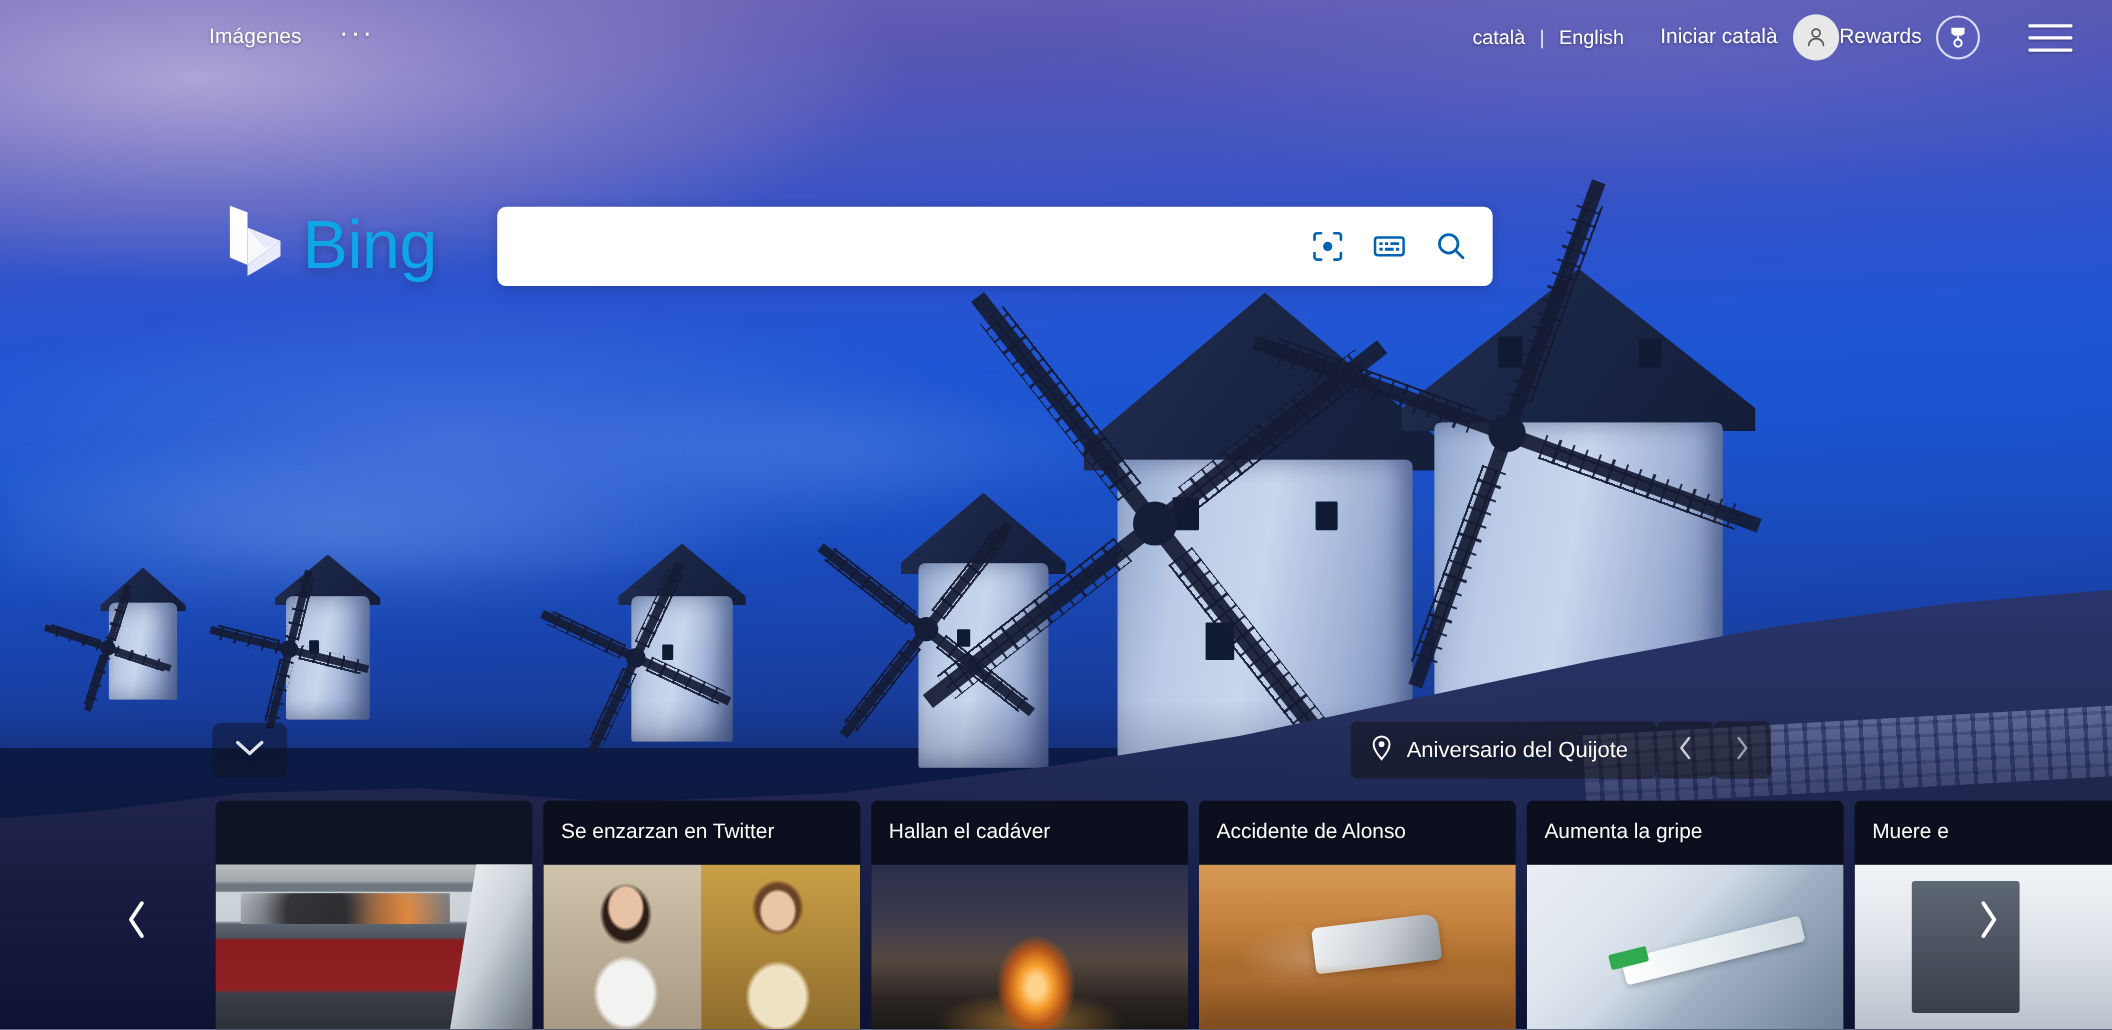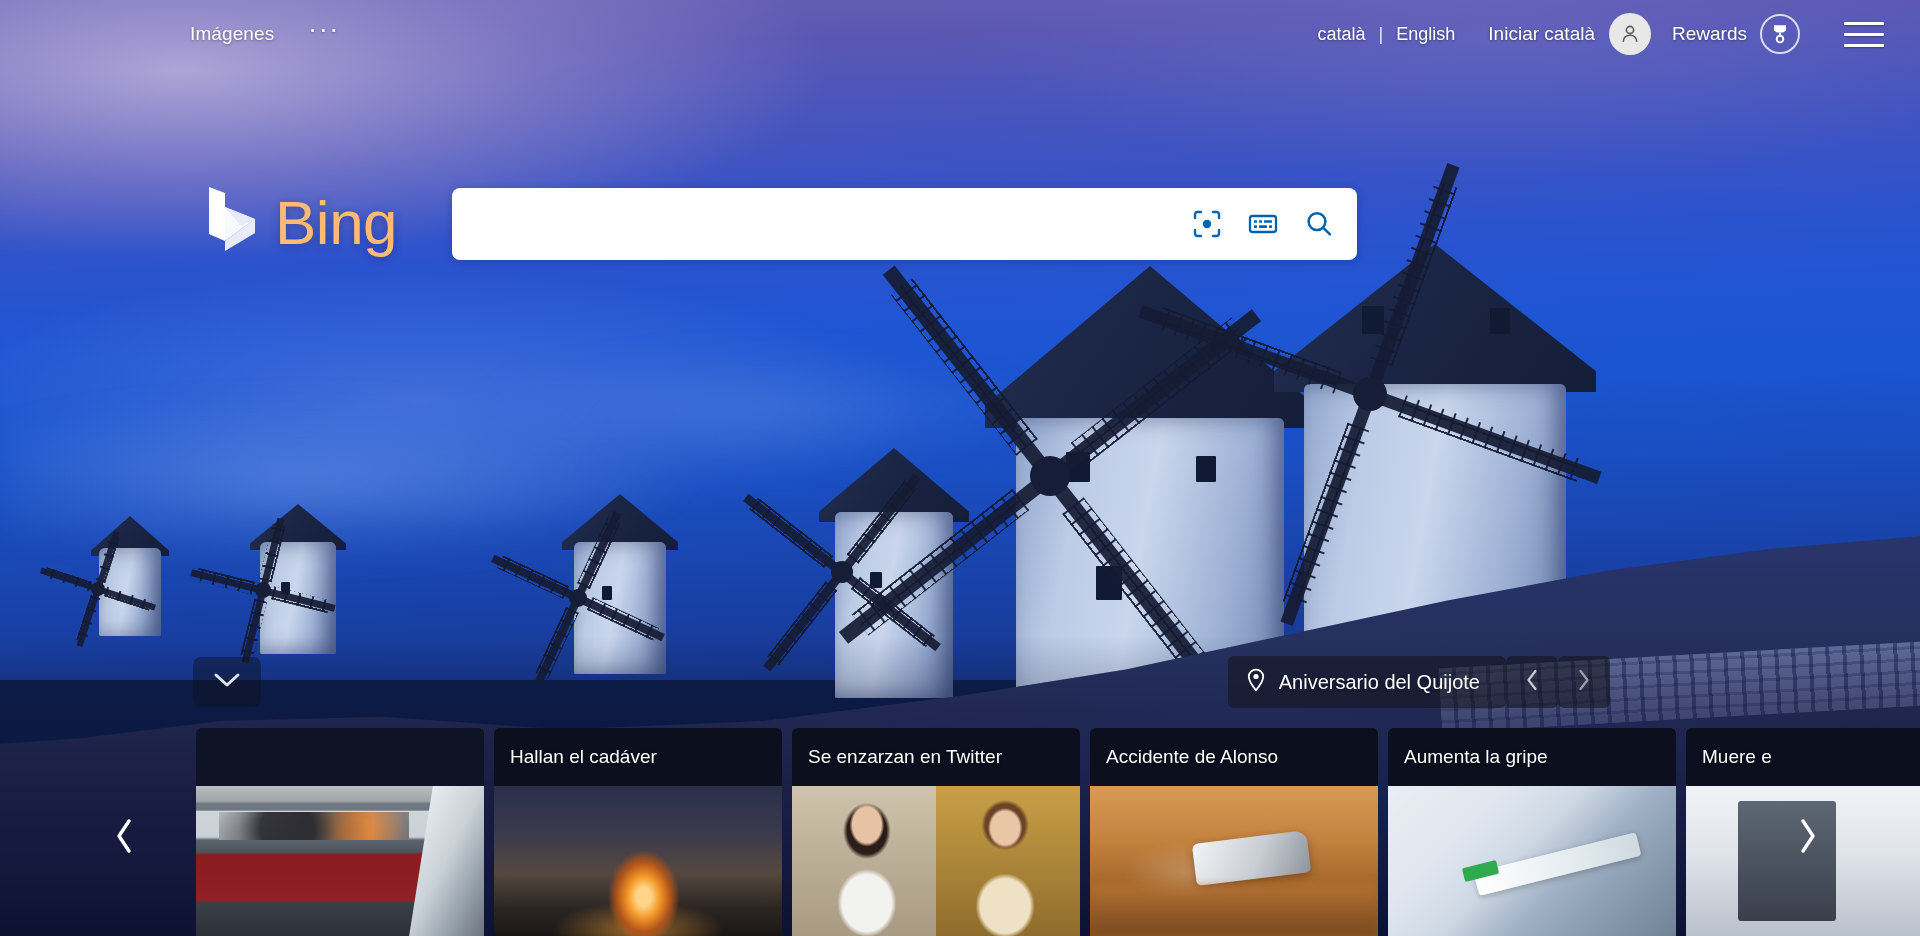--- a/index.html
+++ b/index.html
@@ -178,21 +178,21 @@
     text-shadow:0 1px 3px rgba(0,0,0,0.4); white-space:nowrap;
   }
   .avatar {
     width:42px; height:42px; border-radius:50%;
     background:#e8e8e8;
     margin-left:14px;
     display:flex; align-items:center; justify-content:center;
     cursor:pointer; flex:none;
   }
   .rewards-label {
-    color:#fff; font-size:19px; margin-left:21px; cursor:pointer;
+    color:#fff; font-size:19px; cursor:pointer;
     text-shadow:0 1px 3px rgba(0,0,0,0.4); white-space:nowrap;
   }
   .rewards-badge {
     width:40px; height:40px; border-radius:50%;
     border:2px solid rgba(255,255,255,0.78);
     margin-left:13px;
     display:flex; align-items:center; justify-content:center;
     cursor:pointer; flex:none;
   }
   .hamburger {
@@ -209,21 +209,21 @@
   
   .center-row {
     position: absolute;
     left: 205px; top: 185px;
     display: flex;
     align-items: center;
     z-index: 25;
   }
   .bing-logo { display:flex; align-items:center; gap:14px; cursor:pointer; }
   .bing-word {
-    color:#fdba74;
+    color:#0ea5e9;
     font-size:62px;
     font-weight:300;
     letter-spacing:-0.5px;
     line-height:62px;
     text-shadow:0 2px 8px rgba(20,30,80,0.35);
   }
 
   .searchbox {
     position: absolute;
     left: 452px; top: 188px;
@@ -671,37 +671,37 @@
 
   <div class="carousel">
     <div class="cards">
 
       <div class="card">
         <div class="t-airport"></div>
       </div>
 
       <div class="card">
         <div class="card-head">
-          <span class="card-title">Hallan el cadáver</span>
-        </div>
-        <div class="t-fire"></div>
-      </div>
-
-      <div class="card">
-        <div class="card-head">
           <span class="card-title">Se enzarzan en Twitter</span>
         </div>
         <div class="t-twitter">
           <div class="t-tw-l"></div>
           <div class="t-tw-r"></div>
         </div>
       </div>
 
       <div class="card">
         <div class="card-head">
+          <span class="card-title">Hallan el cadáver</span>
+        </div>
+        <div class="t-fire"></div>
+      </div>
+
+      <div class="card">
+        <div class="card-head">
           <span class="card-title">Accidente de Alonso</span>
         </div>
         <div class="t-rally"></div>
       </div>
 
       <div class="card">
         <div class="card-head">
           <span class="card-title">Aumenta la gripe</span>
         </div>
         <div class="t-flu"></div>

